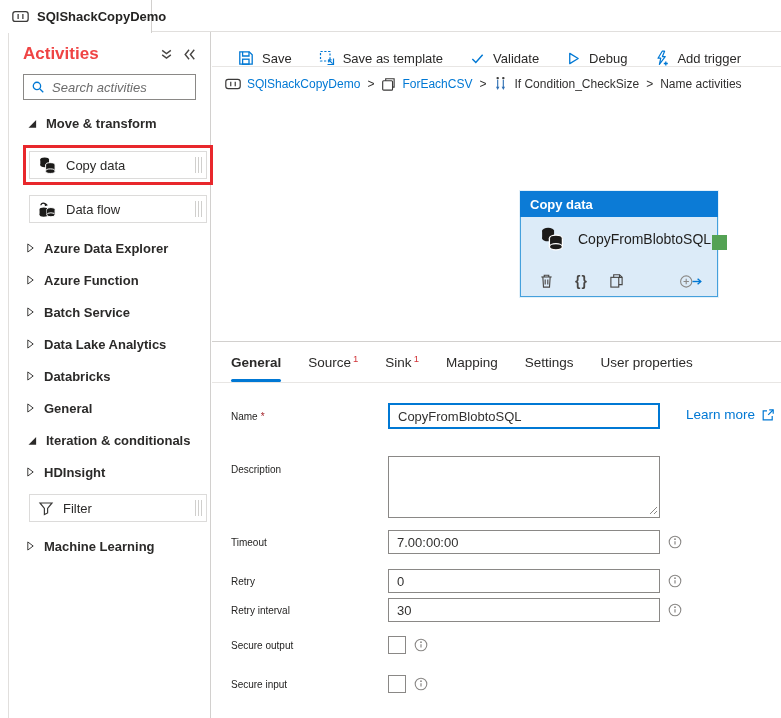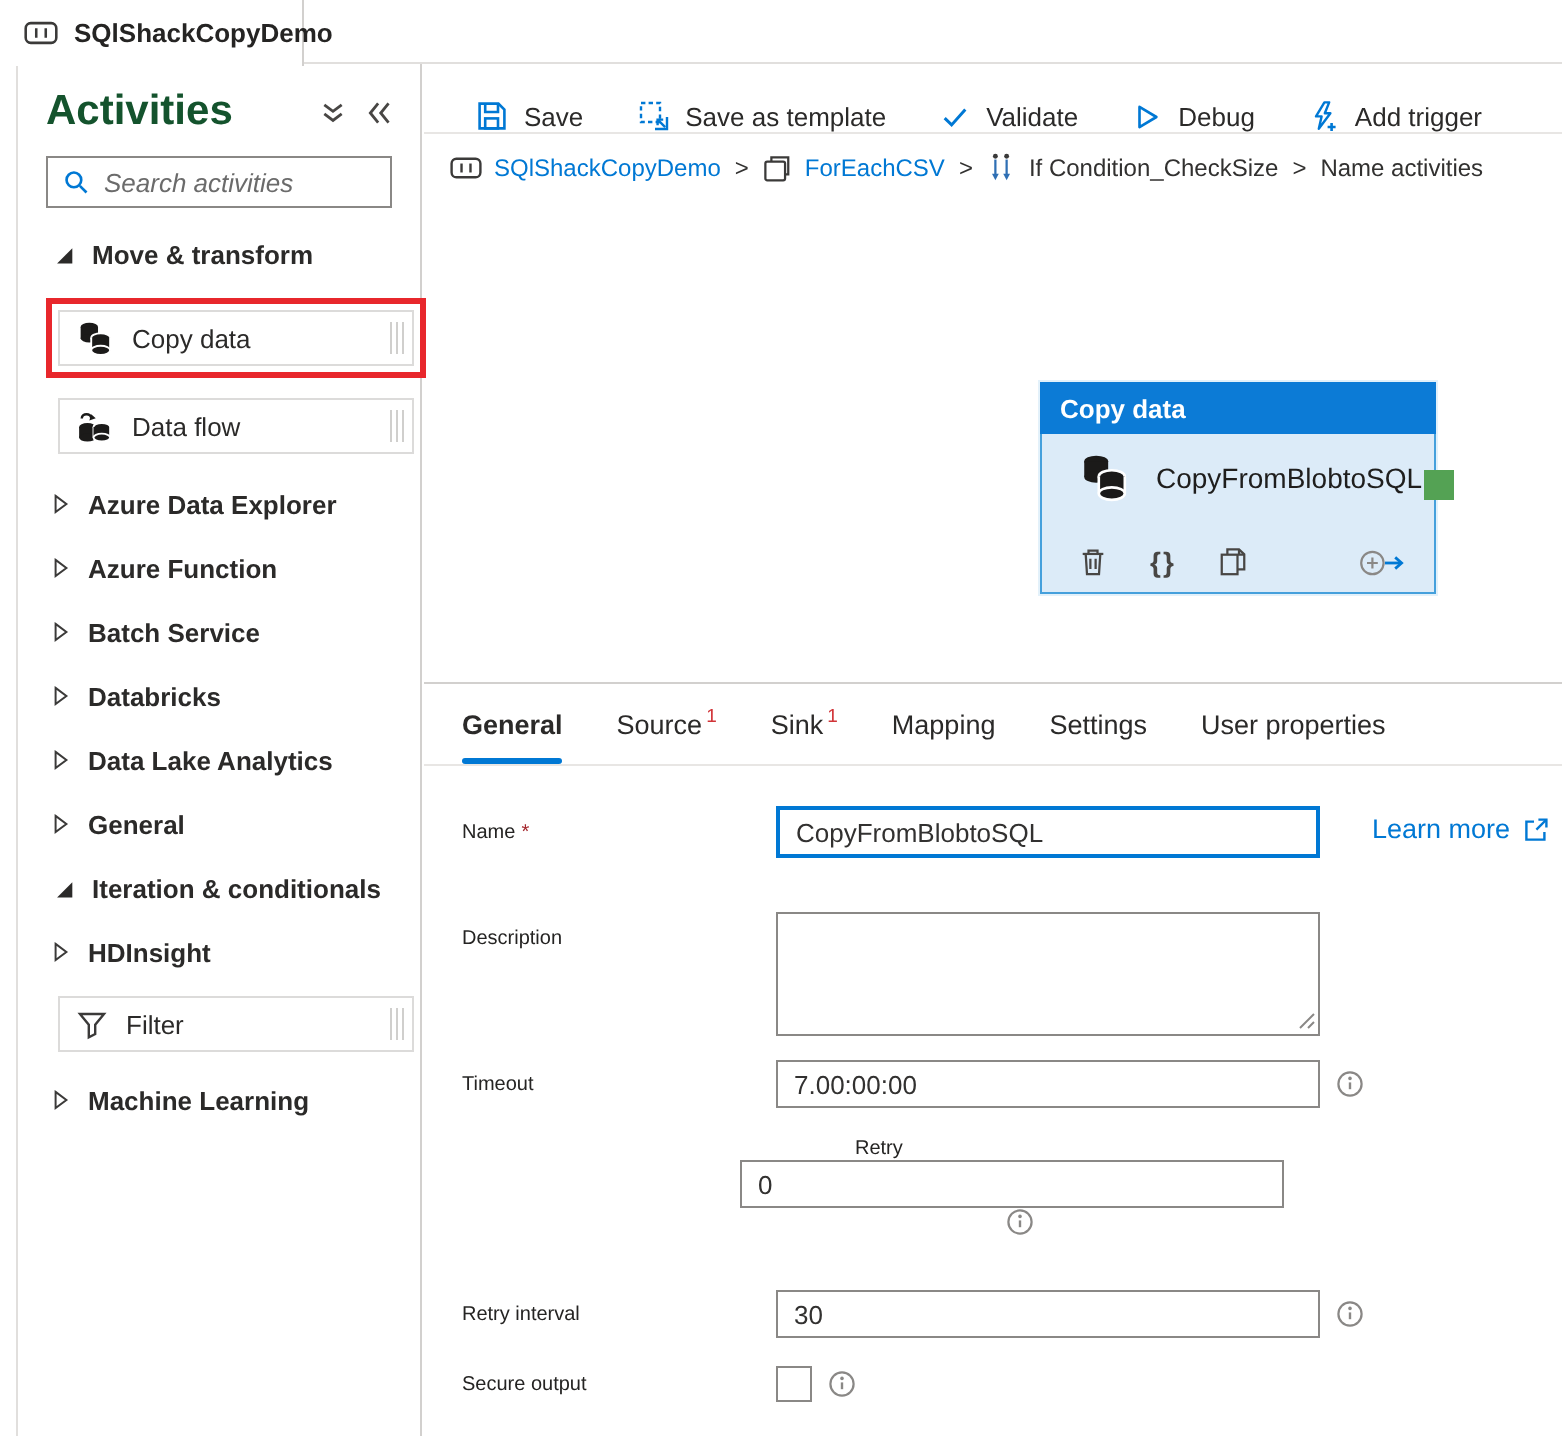--- a/index.html
+++ b/index.html
@@ -7,21 +7,21 @@
 
   
   .tabbar { position:absolute; top:0; left:0; right:0; height:32px; background:#fff; border-bottom:1px solid #e1dfdd; }
   .doc-tab { position:absolute; top:0; left:0; width:152px; height:33px; background:#fff; border-right:1px solid #d2d0ce; display:flex; align-items:center; gap:8px; padding:0 10px 0 12px; z-index:2; }
   .doc-tab .tab-label { font-size:13px; font-weight:600; color:#252423; white-space:nowrap; }
   .dirty-dot { width:9px; height:9px; border-radius:50%; background:#605e5c; margin-left:auto; }
 
   
   .sidebar { position:absolute; top:32px; bottom:0; left:8px; width:203px; background:#fff; border-left:1px solid #e1dfdd; border-right:1px solid #d2d0ce; }
   .sb-head { display:flex; align-items:center; margin:12px 14px 0 14px; }
-  .sb-title { font-size:21px; font-weight:700; color:#14532d; }
+  .sb-title { font-size:17px; font-weight:700; color:#ef4444; }
   .sb-head-icons { margin-left:auto; display:flex; gap:10px; align-items:center; }
   .sb-search { display:flex; align-items:center; gap:7px; margin:10px 14px 0 14px; height:26px; border:1px solid #8a8886; padding:0 7px; }
   .sb-search input { border:none; outline:none; width:100%; font-size:13px; font-style:italic; color:#1d4ed8; font-family:"Liberation Sans",sans-serif; }
   .sb-search input::placeholder { color:#6b6b6b; font-style:italic; }
   .group-row { display:flex; align-items:center; gap:9px; height:30px; padding-left:17px; cursor:pointer; }
   .group-row .group-label { font-size:13px; font-weight:600; color:#2b2a29; white-space:nowrap; }
   .act-item { position:relative; margin-left:20px; width:178px; height:28px; border:1px solid #dcdbda; display:flex; align-items:center; gap:9px; padding-left:8px; background:#fff; }
   .act-item .act-label { font-size:13px; color:#2b2a29; }
   .act-item.highlight { outline:3px solid #e8272c; outline-offset:3px; }
   .grip { margin-left:auto; margin-right:4px; display:flex; gap:2px; }
@@ -70,21 +70,21 @@
   .tinput.focused { height:26px; border:2px solid #0078d4; }
   .ta-wrap { position:relative; width:272px; }
   .ta-wrap textarea { width:272px; height:62px; border:1px solid #8a8886; resize:none; outline:none; font-family:"Liberation Sans",sans-serif; font-size:13px; padding:4px 8px; display:block; }
   .resize-grip { position:absolute; right:2px; bottom:3px; }
   .info { margin-left:8px; display:flex; align-items:center; }
   .checkbox { width:18px; height:18px; border:1px solid #8a8886; background:#fff; display:inline-block; cursor:pointer; }
   .row-name { position:relative; margin-bottom:27px; }
   .row-desc { margin-bottom:12px; align-items:flex-start; }
   .row-desc .flabel { padding-top:8px; }
   .row-timeout { margin-bottom:15px; }
-  .row-retry { margin-bottom:27px;flex-direction:column; }
+  .row-retry { margin-bottom:5px; }
   .row-ri { margin-bottom:14px; }
   .row-so { margin-bottom:21px; }
   .learn-more { position:absolute; right:6px; top:4px; display:flex; align-items:center; gap:6px; color:#0078d4; font-size:13.5px; cursor:pointer; }
 
   svg { display:block; }
 </style>
 </head>
 <body>
 
 <div class="tabbar">
@@ -214,29 +214,29 @@
         </svg>
       </span>
     <span class="group-label">Batch Service</span>
   </div>
   <div class="group-row" style="margin-top:2px;">
     <span>
         <svg width="9" height="12" viewBox="0 0 10 12" fill="none" stroke="#3b3a39" stroke-width="1.1">
           <path d="M2 1.5 8 6 2 10.5 Z"></path>
         </svg>
       </span>
+    <span class="group-label">Data Lake Analytics</span>
+  </div>
+  <div class="group-row" style="margin-top:2px;">
+    <span>
+        <svg width="9" height="12" viewBox="0 0 10 12" fill="none" stroke="#3b3a39" stroke-width="1.1">
+          <path d="M2 1.5 8 6 2 10.5 Z"></path>
+        </svg>
+      </span>
     <span class="group-label">Databricks</span>
-  </div>
-  <div class="group-row" style="margin-top:2px;">
-    <span>
-        <svg width="9" height="12" viewBox="0 0 10 12" fill="none" stroke="#3b3a39" stroke-width="1.1">
-          <path d="M2 1.5 8 6 2 10.5 Z"></path>
-        </svg>
-      </span>
-    <span class="group-label">Data Lake Analytics</span>
   </div>
   <div class="group-row" style="margin-top:2px;">
     <span>
         <svg width="9" height="12" viewBox="0 0 10 12" fill="none" stroke="#3b3a39" stroke-width="1.1">
           <path d="M2 1.5 8 6 2 10.5 Z"></path>
         </svg>
       </span>
     <span class="group-label">General</span>
   </div>
   <div class="group-row" style="margin-top:2px;">

